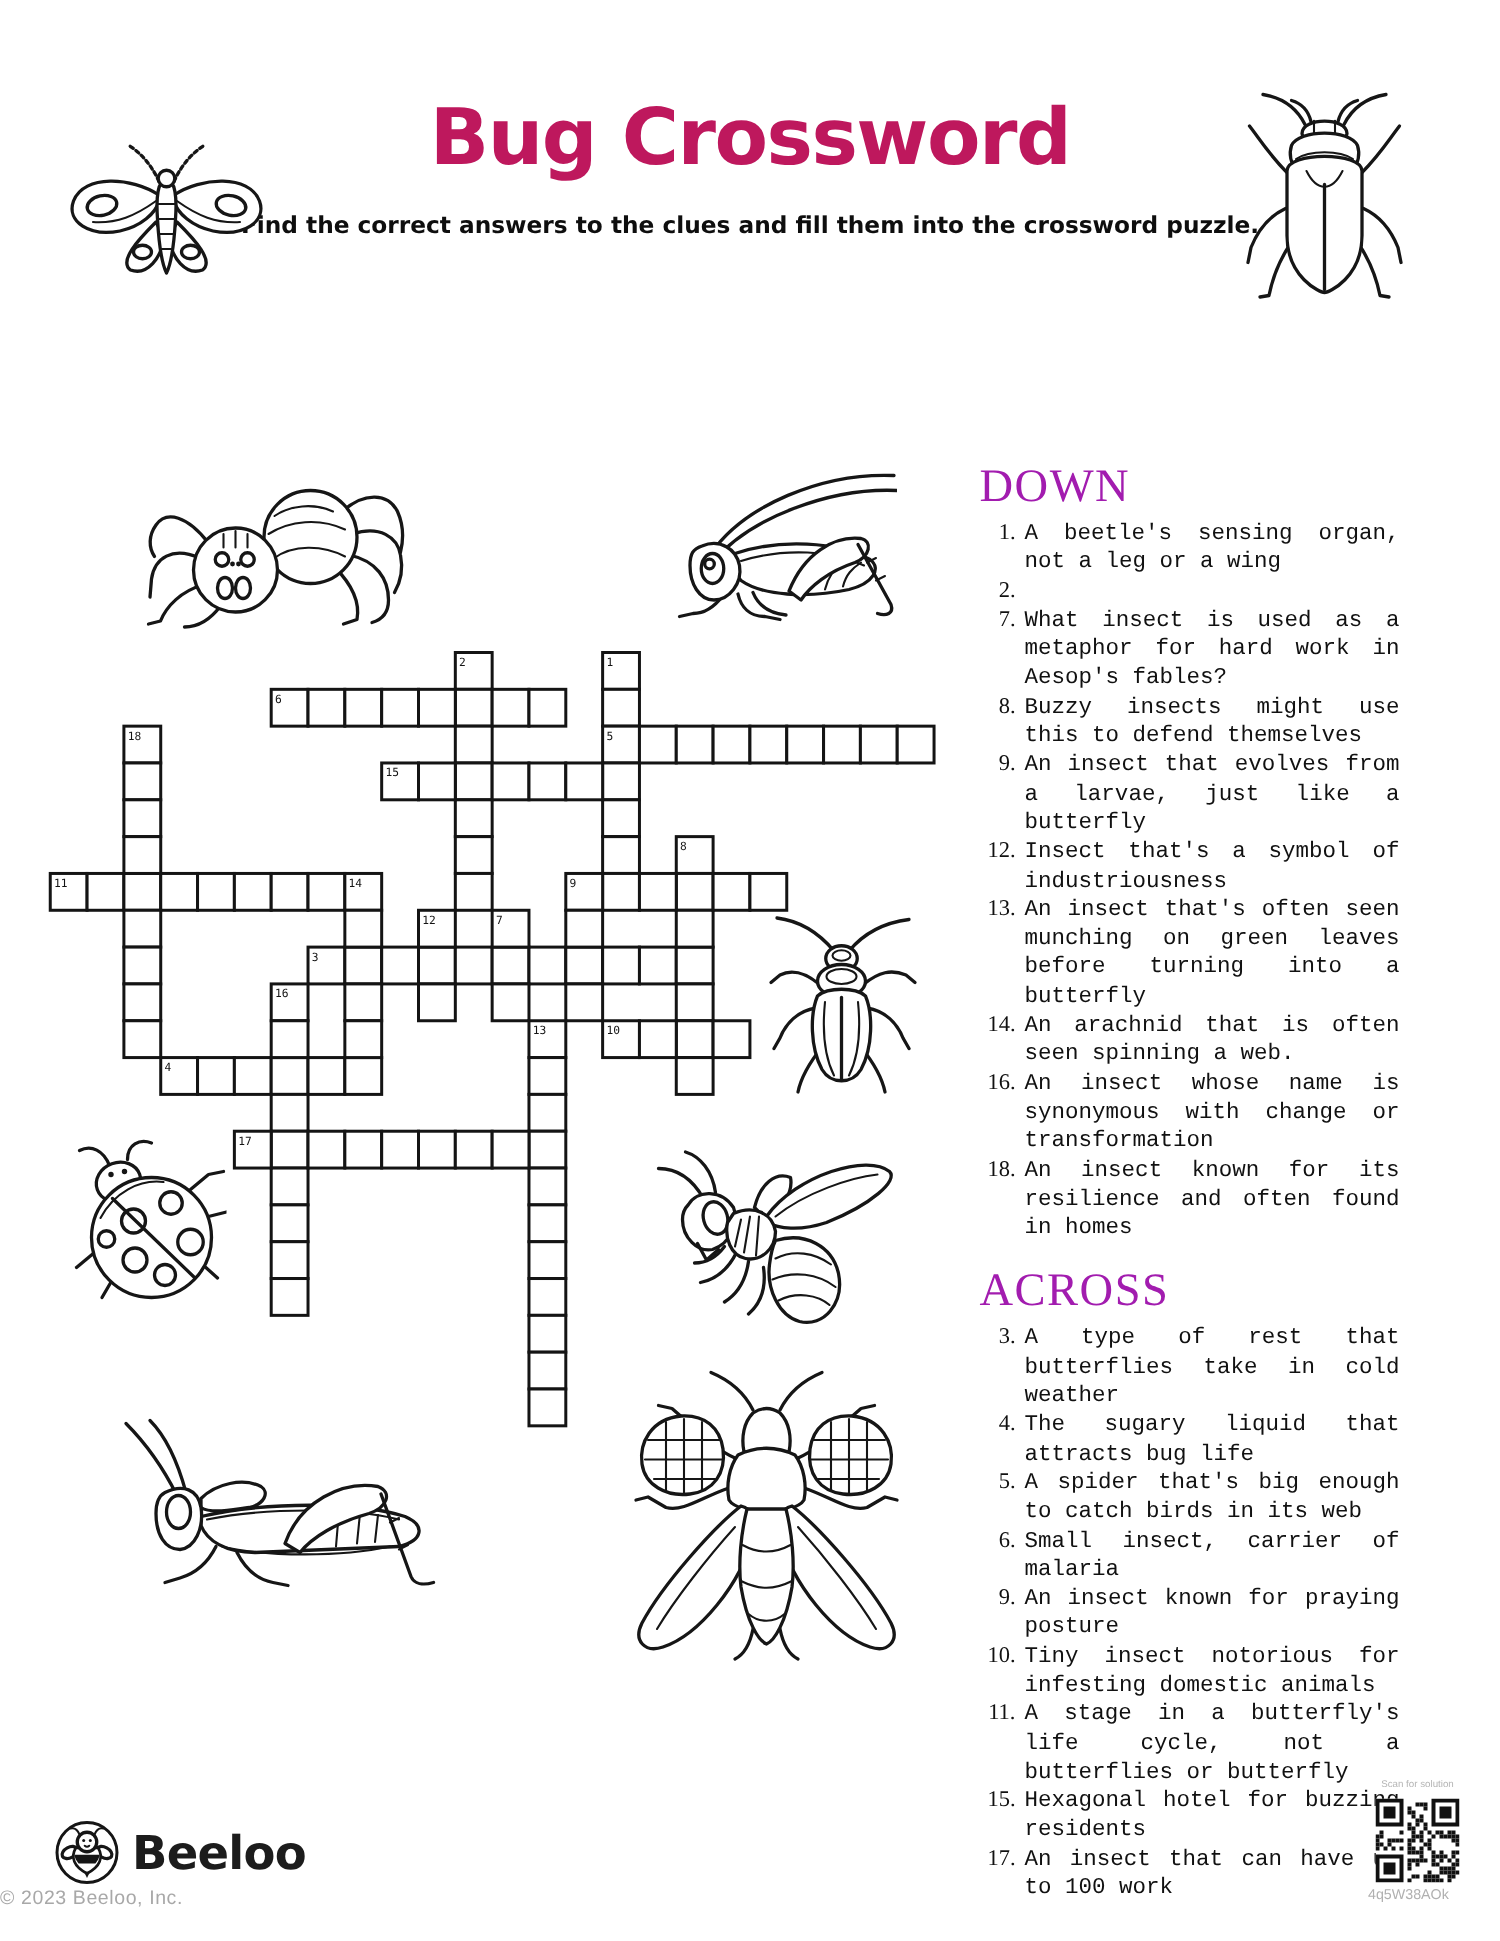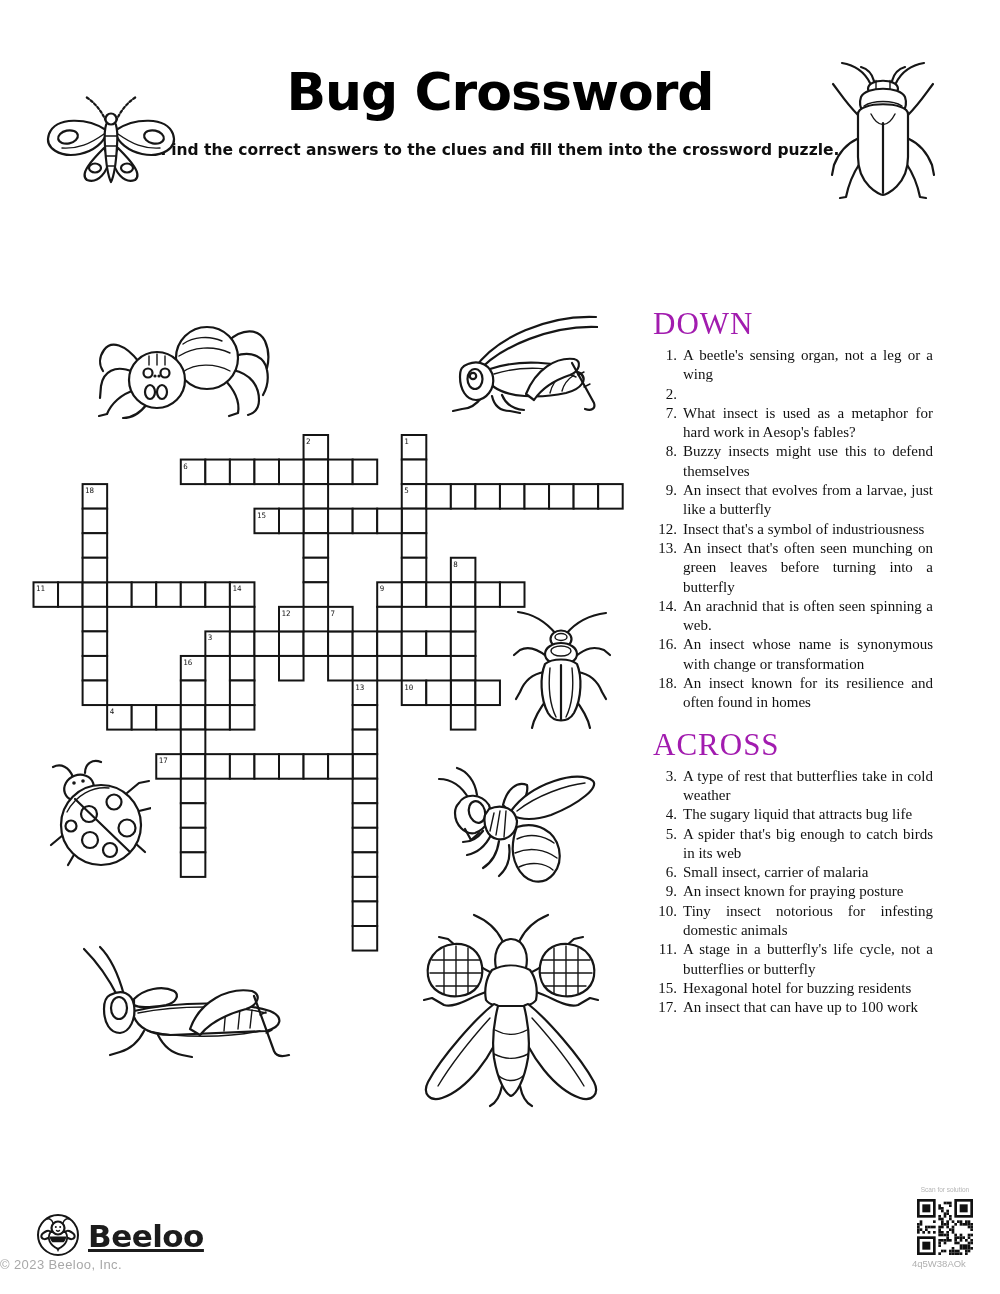--- a/index.html
+++ b/index.html
@@ -1,35 +1,35 @@
 <!DOCTYPE html>
 <html><head>
 <meta charset="utf-8">
 <style>
   html,body{margin:0;padding:0;background:#fff;}
   .page{position:relative;width:1000px;height:1294px;background:#fff;overflow:hidden;
         font-family:"Liberation Sans",sans-serif;color:#141414;}
   .abs{position:absolute;}
   .title{left:0;top:62px;width:1000px;text-align:center;
          font-family:"DejaVu Sans",sans-serif;font-weight:800;font-size:52px;
-         letter-spacing:-1px;color:#000000;}
+         letter-spacing:-1px;color:#be185d;}
   .subtitle{left:0;top:141px;width:1000px;text-align:center;
             font-family:"DejaVu Sans",sans-serif;font-weight:700;font-size:15.5px;color:#0e0e0e;}
   .clue-col{left:653px;top:304px;width:290px;}
   .clue-heading{font-family:"Liberation Serif",serif;font-size:31px;letter-spacing:1px;
                 color:#a21caf;line-height:40px;font-weight:500;}
   .clue-list{margin:2px 0 0 0;}
   .clue{display:flex;font-family:"Liberation Serif",serif;font-size:15px;
         line-height:19.3px;color:#111;}
   .clue-num{width:24px;min-width:24px;text-align:right;padding-right:6px;}
-  .clue-text{width:250px;text-align:justify;}
+  .clue-text{width:250px;text-align:justify;font-family:Liberation Mono, monospace;}
   .across-block{margin-top:12px;}
   .bug svg{display:block;width:100%;height:100%;}
   .footer-brand-text{font-family:"DejaVu Sans",sans-serif;font-weight:800;font-size:31px;
-                     color:#1c1c1c;letter-spacing:-0.5px;text-decoration:underline;}
+                     color:#1c1c1c;letter-spacing:-0.5px;}
   .copyright{left:0;top:1257px;width:1000px;text-align:left;font-size:13px;
              color:#a8a8a8;letter-spacing:0.4px;}
   .qr-label{left:916px;top:1186px;width:58px;text-align:center;font-size:6.5px;color:#b5b5b5;}
   .qr-code-text{left:912px;top:1258px;width:66px;font-size:9.5px;color:#b0b0b0;}
   .ink{stroke:#161616;fill:none;stroke-width:2.2;stroke-linecap:round;stroke-linejoin:round;}
   .ink-f{stroke:#161616;fill:#fff;stroke-width:2.2;stroke-linecap:round;stroke-linejoin:round;}
   .ink-thin{stroke:#161616;fill:none;stroke-width:1.4;stroke-linecap:round;}
 </style>
 </head>
 <body>

